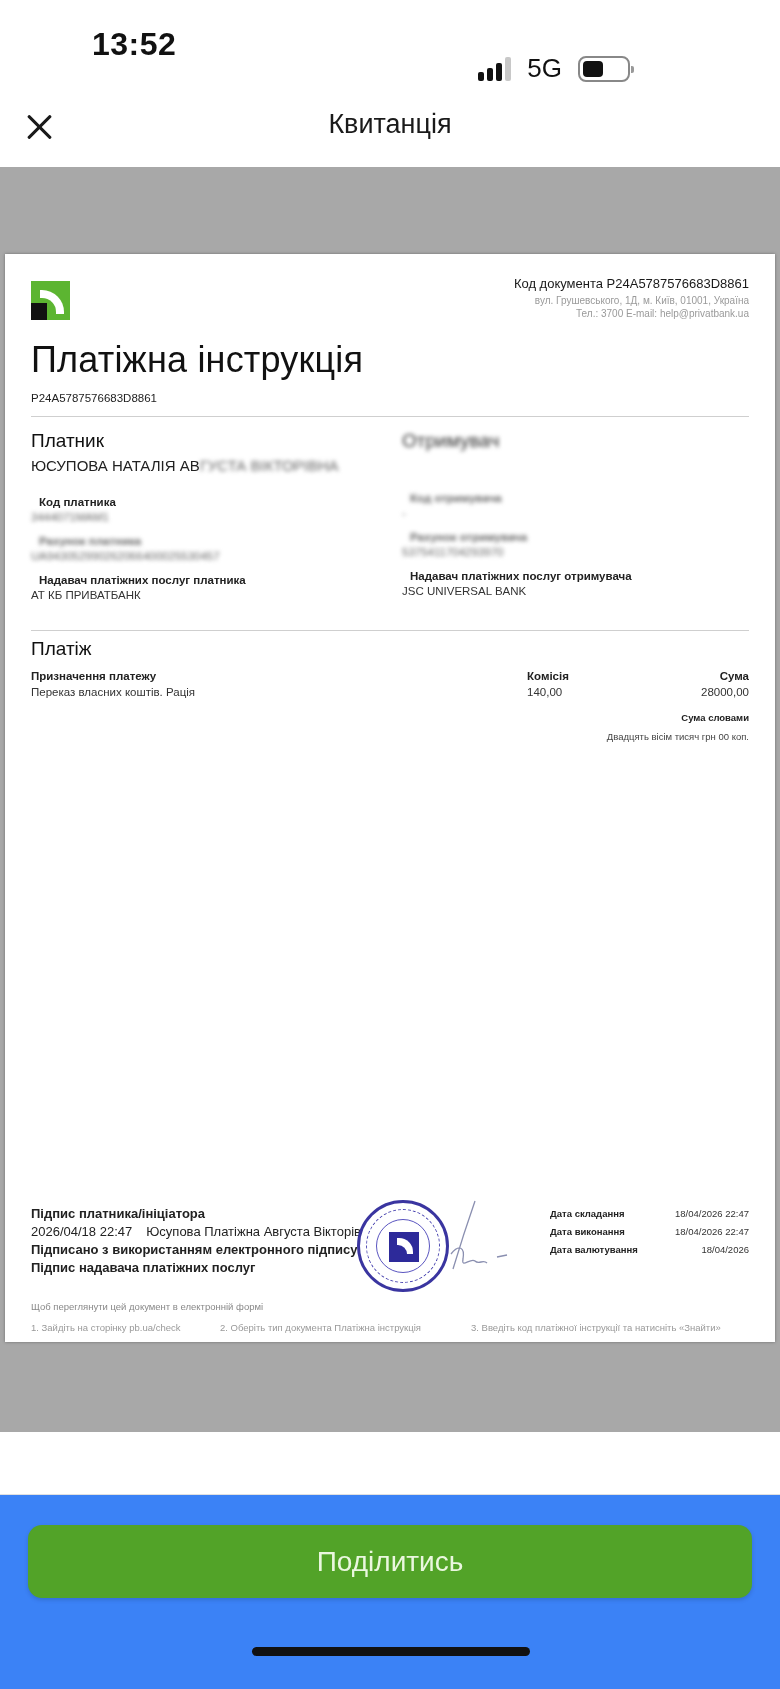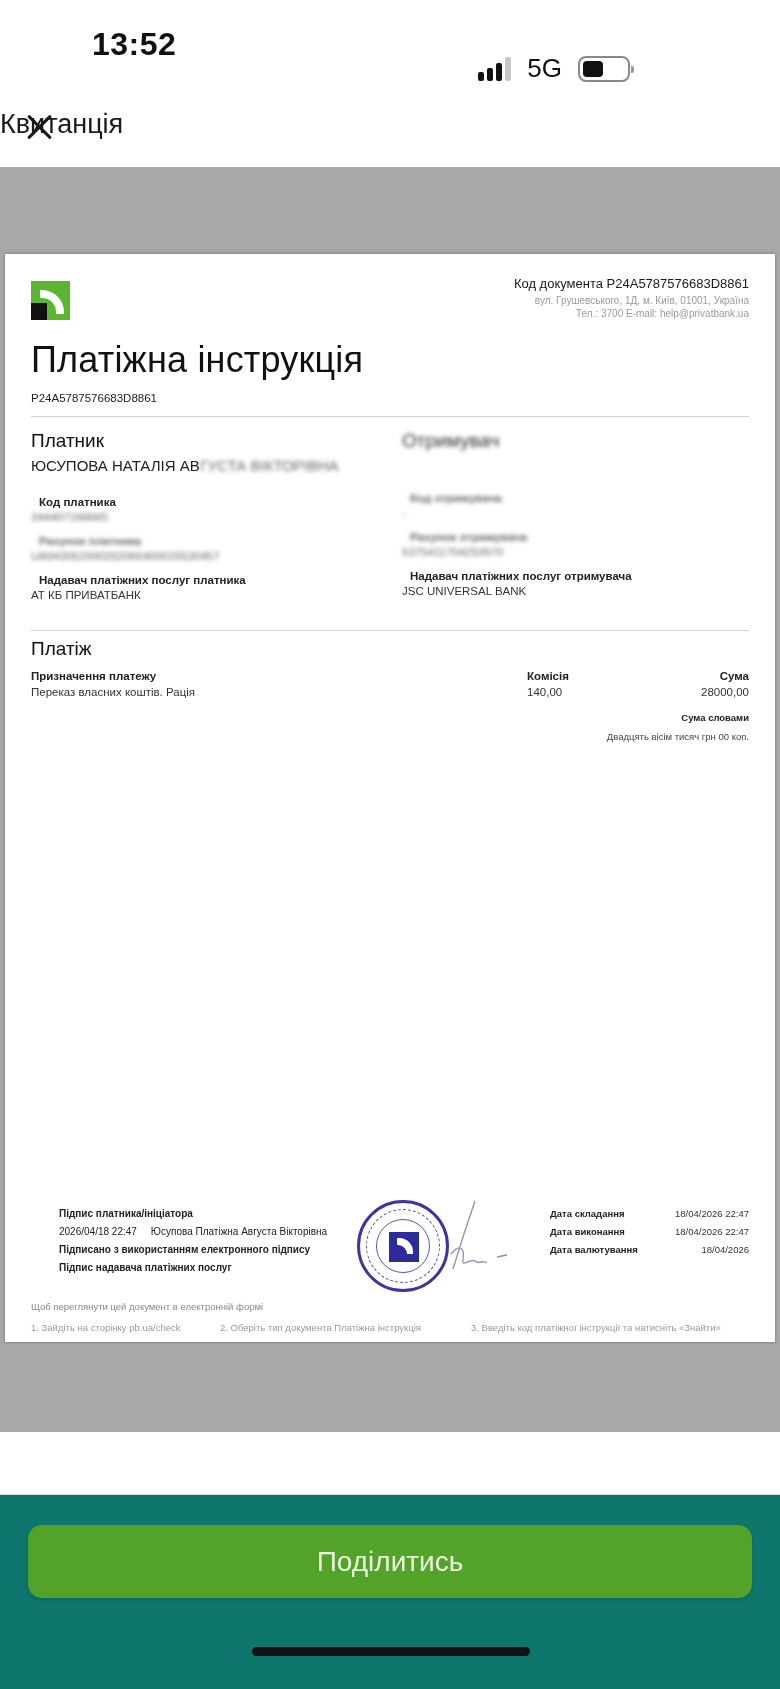--- a/index.html
+++ b/index.html
@@ -20,21 +20,21 @@
   .battery { position: relative; width: 52px; height: 26px; border: 2px solid #888; border-radius: 8px; margin-left: 6px; }
   .battery-fill { position: absolute; left: 3px; top: 3px; width: 20px; height: 16px; background: #111; border-radius: 4px; }
   .battery-tip { position: absolute; right: -6px; top: 8px; width: 3px; height: 7px; background: #999; border-radius: 0 2px 2px 0; }
 
   
   .app-header { position: absolute; top: 95px; left: 0; width: 780px; height: 72px; background: #fff; }
   .close-btn { position: absolute; left: 20px; top: 12px; width: 40px; height: 40px; cursor: pointer; }
   .close-btn::before, .close-btn::after { content: ""; position: absolute; left: 18px; top: 4px; width: 3px; height: 32px; background: #1a1a1a; border-radius: 1px; }
   .close-btn::before { transform: rotate(45deg); }
   .close-btn::after { transform: rotate(-45deg); }
-  .header-title { position: absolute; left: 0; right: 0; top: 14px; text-align: left; font-size: 27px; color: #1a1a1a; }
+  .header-title { position: absolute; left: 0; right: 0; top: 14px; text-align: center; font-size: 27px; color: #1a1a1a; }
 
   
   .viewer { position: absolute; top: 167px; left: 0; width: 780px; height: 1265px; background: #a8a8a8; }
   .doc { position: absolute; left: 5px; top: 87px; width: 770px; height: 1088px; background: #fff; box-shadow: 0 0 3px rgba(0,0,0,0.35); padding: 0 26px; }
 
   .logo { position: absolute; left: 26px; top: 27px; width: 39px; height: 39px; }
   .logo-green { position: absolute; inset: 0; background: #5cb531; }
   .logo-arc { position: absolute; left: 9px; top: 9px; width: 24px; height: 24px; background: #fff; border-top-right-radius: 22px; }
   .logo-arc-inner { position: absolute; left: 9px; top: 17px; width: 16px; height: 18px; background: #5cb531; border-top-right-radius: 14px; }
   .logo-black { position: absolute; left: 0; bottom: 0; width: 16px; height: 17px; background: #111; }
@@ -54,21 +54,21 @@
   .field-value { font-size: 11.5px; color: #333; margin-top: 3px; margin-bottom: 12px; }
   .blur { filter: blur(2.2px); color: #666; }
 
   .section-title { position: absolute; left: 26px; font-size: 19px; font-weight: 500; color: #111; }
   .pay-col { position: absolute; font-size: 11.5px; }
   .pay-col .hdr { font-weight: 700; color: #222; }
   .pay-col .val { color: #333; margin-top: 4px; }
   .words-label { position: absolute; right: 26px; font-size: 9.5px; font-weight: 700; color: #222; }
   .words-value { position: absolute; right: 26px; font-size: 9.5px; color: #444; }
 
-  .sig-block { position: absolute; left: 26px; top: 951px; font-size: 10px; line-height: 18px; color: #222; margin-left: 28px; }
+  .sig-block { position: absolute; left: 26px; top: 951px; font-size: 13px; line-height: 18px; color: #222; }
   .sig-block .b { font-weight: 700; }
   .sig-date { margin-right: 14px; }
 
   .stamp { position: absolute; left: 352px; top: 946px; width: 92px; height: 92px; border-radius: 50%; border: 3px solid #3a35a0; background: #fff; }
   .stamp-ring { position: absolute; inset: 6px; border-radius: 50%; border: 1.5px dashed #4a45b0; }
   .stamp-ring2 { position: absolute; inset: 16px; border-radius: 50%; border: 1px solid #5a55c0; }
   .stamp-logo { position: absolute; left: 29px; top: 29px; width: 30px; height: 30px; background: #2d2a9a; }
   .stamp-logo-arc { position: absolute; left: 8px; top: 6px; width: 16px; height: 16px; background: #fff; border-top-right-radius: 14px; }
   .stamp-logo-in { position: absolute; left: 8px; top: 13px; width: 10px; height: 12px; background: #2d2a9a; border-top-right-radius: 9px; }
   .signature { position: absolute; left: 440px; top: 945px; width: 70px; height: 85px; }
@@ -78,21 +78,21 @@
   .date-row .k { font-weight: 700; color: #222; margin-left: 24px; }
   .date-row .v { color: #333; }
 
   .help-title { position: absolute; left: 26px; top: 1047px; font-size: 9.5px; color: #888; }
   .help-steps { position: absolute; left: 26px; right: 26px; top: 1068px; display: flex; font-size: 9.5px; color: #999; }
   .help-steps span:nth-child(1) { width: 189px; }
   .help-steps span:nth-child(2) { width: 251px; }
 
   
   .bottom-white { position: absolute; top: 1433px; left: 0; width: 780px; height: 62px; background: #fff; border-bottom: 1px solid #e0e0e0; }
-  .bottom-bar { position: absolute; top: 1495px; left: 0; width: 780px; height: 194px; background: #0f766e; }
+  .bottom-bar { position: absolute; top: 1495px; left: 0; width: 780px; height: 194px; background: #3b82f6; }
   .share-btn { position: absolute; left: 28px; top: 30px; width: 724px; height: 73px; background: #52a328; border-radius: 14px; color: #eaf7df; font-size: 28px; display: flex; align-items: center; justify-content: center; box-shadow: 0 2px 4px rgba(0,0,0,0.15); cursor: pointer; border: none; font-family: "Liberation Sans", sans-serif; }
   .home-indicator { position: absolute; left: 252px; top: 152px; width: 278px; height: 9px; background: #111; border-radius: 5px; }
 </style>
 </head>
 <body>
 
 <div class="status-bar">
   <div class="status-time">13:52</div>
   <div class="status-right">
     <div class="signal">

